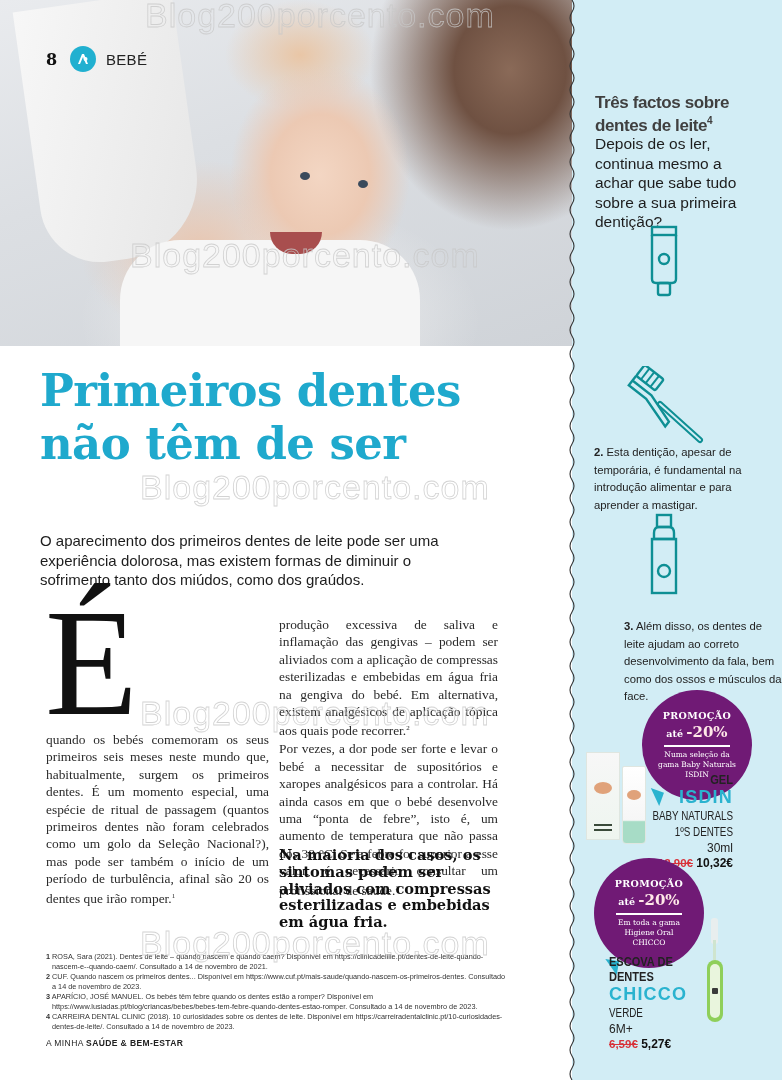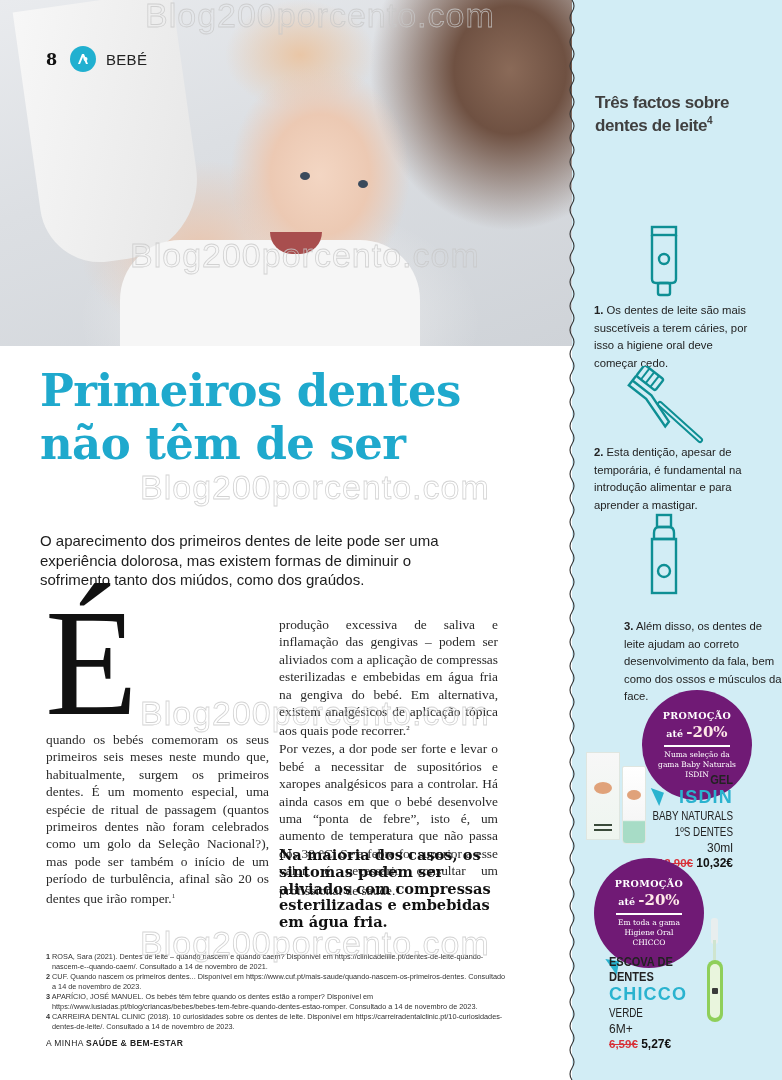--- a/index.html
+++ b/index.html
@@ -179,28 +179,28 @@
 <div class="footer-mag">
   <span>A MINHA</span> <b>SAÚDE &amp; BEM-ESTAR</b>
 </div>
 
 <aside class="sidebar">
   <svg class="wavy" viewBox="0 0 8 1080" preserveAspectRatio="none">
     <path d="M4 0 Q8 6 4 12 Q0 18 4 24 Q8 30 4 36 Q0 42 4 48 Q8 54 4 60 Q0 66 4 72 Q8 78 4 84 Q0 90 4 96 Q8 102 4 108 Q0 114 4 120 Q8 126 4 132 Q0 138 4 144 Q8 150 4 156 Q0 162 4 168 Q8 174 4 180 Q0 186 4 192 Q8 198 4 204 Q0 210 4 216 Q8 222 4 228 Q0 234 4 240 Q8 246 4 252 Q0 258 4 264 Q8 270 4 276 Q0 282 4 288 Q8 294 4 300 Q0 306 4 312 Q8 318 4 324 Q0 330 4 336 Q8 342 4 348 Q0 354 4 360 Q8 366 4 372 Q0 378 4 384 Q8 390 4 396 Q0 402 4 408 Q8 414 4 420 Q0 426 4 432 Q8 438 4 444 Q0 450 4 456 Q8 462 4 468 Q0 474 4 480 Q8 486 4 492 Q0 498 4 504 Q8 510 4 516 Q0 522 4 528 Q8 534 4 540 Q0 546 4 552 Q8 558 4 564 Q0 570 4 576 Q8 582 4 588 Q0 594 4 600 Q8 606 4 612 Q0 618 4 624 Q8 630 4 636 Q0 642 4 648 Q8 654 4 660 Q0 666 4 672 Q8 678 4 684 Q0 690 4 696 Q8 702 4 708 Q0 714 4 720 Q8 726 4 732 Q0 738 4 744 Q8 750 4 756 Q0 762 4 768 Q8 774 4 780 Q0 786 4 792 Q8 798 4 804 Q0 810 4 816 Q8 822 4 828 Q0 834 4 840 Q8 846 4 852 Q0 858 4 864 Q8 870 4 876 Q0 882 4 888 Q8 894 4 900 Q0 906 4 912 Q8 918 4 924 Q0 930 4 936 Q8 942 4 948 Q0 954 4 960 Q8 966 4 972 Q0 978 4 984 Q8 990 4 996 Q0 1002 4 1008 Q8 1014 4 1020 Q0 1026 4 1032 Q8 1038 4 1044 Q0 1050 4 1056 Q8 1062 4 1068 Q0 1074 4 1080" fill="none" stroke="#333" stroke-width="1.1"></path>
   </svg>
 
   <h2 class="facts-title"><span>Três factos sobre dentes de leite</span><sup>4</sup></h2>
+  <p class="facts-intro">Depois de os ler, continua mesmo a achar que sabe tudo sobre a sua primeira dentição?</p>
 
   <svg class="fact-icon" style="left:77px;top:225px;" width="30" height="76" viewBox="0 0 30 76">
     <rect x="3" y="2" width="24" height="8" fill="none" stroke="#0e8f94" stroke-width="2.4"></rect>
     <path d="M3 10 L3 54 Q3 58 7 58 L23 58 Q27 58 27 54 L27 10" fill="none" stroke="#0e8f94" stroke-width="2.4"></path>
     <circle cx="15" cy="34" r="5" fill="none" stroke="#0e8f94" stroke-width="2.4"></circle>
     <rect x="9" y="58" width="12" height="12" rx="2" fill="none" stroke="#0e8f94" stroke-width="2.4"></rect>
   </svg>
-  <p class="fact" style="top:302px;"><b>1.</b> <span>Os dentes de leite são mais suscetíveis a terem cáries, por isso a higiene oral deve começar cedo.</span></p>
 
   <svg class="fact-icon" style="left:54px;top:366px;" width="80" height="78" viewBox="0 0 80 78">
     <g transform="rotate(38 20 20)">
       <rect x="6" y="4" width="24" height="14" rx="2" fill="none" stroke="#0e8f94" stroke-width="2.4"></rect>
       <line x1="12" y1="4" x2="12" y2="18" stroke="#0e8f94" stroke-width="2"></line>
       <line x1="18" y1="4" x2="18" y2="18" stroke="#0e8f94" stroke-width="2"></line>
       <line x1="24" y1="4" x2="24" y2="18" stroke="#0e8f94" stroke-width="2"></line>
       <path d="M6 18 L6 24 L30 24 L60 34 L60 40 L28 30 L6 30 Z" fill="none" stroke="#0e8f94" stroke-width="2.4"></path>
     </g>
     <line x1="34" y1="38" x2="74" y2="74" stroke="#0e8f94" stroke-width="6" stroke-linecap="round"></line>

